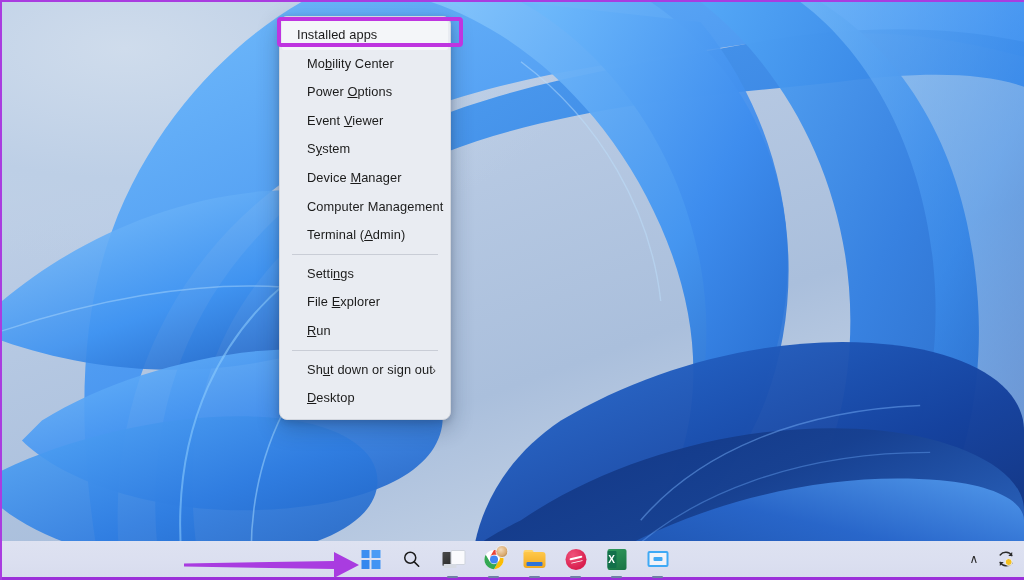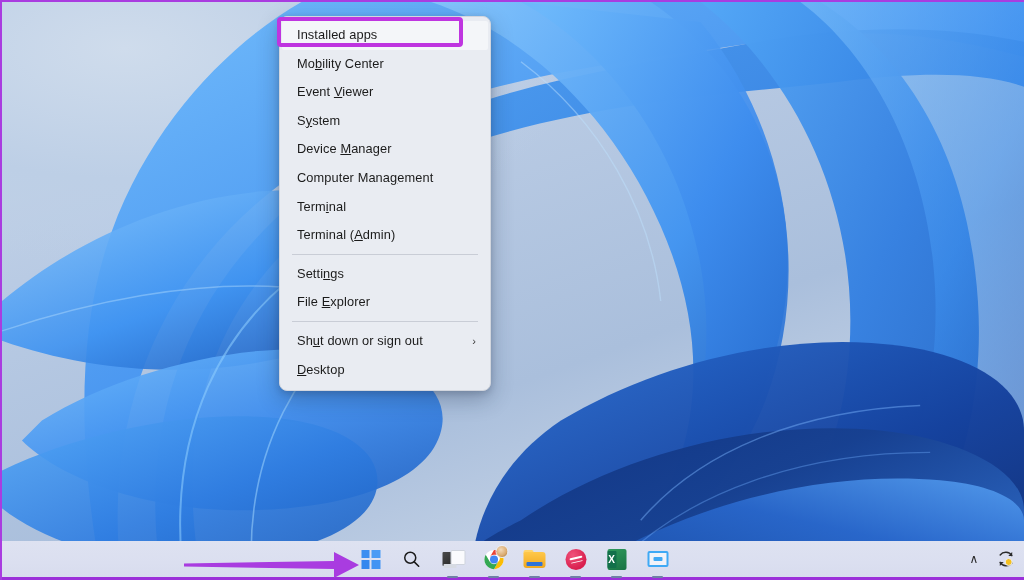--- a/index.html
+++ b/index.html
@@ -24,33 +24,33 @@
     background:
       radial-gradient(ellipse 60% 50% at 12% 8%, #cfdcec 0%, #bdcfe6 45%, rgba(185,203,228,0) 75%),
       linear-gradient(160deg, #cddaea 0%, #b9cbe4 30%, #aabfdc 60%, #dfe6f0 100%);
   }
   #wallpaper svg { position: absolute; inset: 0; width: 100%; height: 100%; display: block; }
 
   
   #menu {
     position: absolute;
     left: 277px; top: 14px;
-    width: 212px;
+    width: 172px;
     background: #e9ecf2;
     border-radius: 8px;
     border: 1px solid #d2d6de;
     box-shadow: 0 8px 22px rgba(20,35,60,0.30), 0 2px 6px rgba(20,35,60,0.18);
     padding: 4px 0 6px 0;
     box-sizing: border-box;
   }
   .mi {
     position: relative;
     height: 28.6px;
     line-height: 28.6px;
-    padding-left: 17px;
+    padding-left: 27px;
     padding-right: 10px;
     font-size: 12.8px;
     color: #1b1b1b;
     white-space: nowrap;
     letter-spacing: 0.1px;
   }
   .mi .chev {
     position: absolute;
     right: 14px; top: 0;
     font-size: 11px;
@@ -258,29 +258,30 @@
       <path d="M 640 520 C 700 450 800 410 920 405" stroke="#7cb6ff" stroke-width="1.5" fill="none" opacity="0.45"></path>
       <path d="M 620 560 C 690 492 800 452 930 452" stroke="#6fa9fa" stroke-width="1.3" fill="none" opacity="0.4"></path>
       <path d="M 520 60 C 600 120 650 210 660 300" stroke="#bfe3ff" stroke-width="1.4" fill="none" opacity="0.45"></path>
       <path d="M 0 330 C 90 300 190 280 280 286" stroke="#bfe3ff" stroke-width="1.4" fill="none" opacity="0.4"></path>
     </svg>
   </div>
 
   <div id="menu" class="nosel">
       <div class="mi first"><span>Installed apps</span></div>
       <div class="mi"><span>Mo<u>b</u>ility Center</span></div>
+      <div class="mi"><span>Power <u>O</u>ptions</span></div>
       <div class="mi"><span>Event <u>V</u>iewer</span></div>
       <div class="mi"><span>S<u>y</u>stem</span></div>
       <div class="mi"><span>Device <u>M</u>anager</span></div>
       <div class="mi"><span>Computer Mana<u>g</u>ement</span></div>
-      <div class="mi"><span>Term<u>i</u>nal</span></div>
       <div class="mi"><span>Terminal (<u>A</u>dmin)</span></div>
       <div class="sep"></div>
       <div class="mi"><span>Setti<u>n</u>gs</span></div>
       <div class="mi"><span>File <u>E</u>xplorer</span></div>
+      <div class="mi"><span><u>R</u>un</span></div>
       <div class="sep"></div>
       <div class="mi"><span>Sh<u>u</u>t down or sign out</span><span class="chev">›</span></div>
       <div class="mi"><span><u>D</u>esktop</span></div>
     </div>
 
   <div id="hl-box"></div>
 
   <div id="taskbar">
     <div id="tb-center">
 

